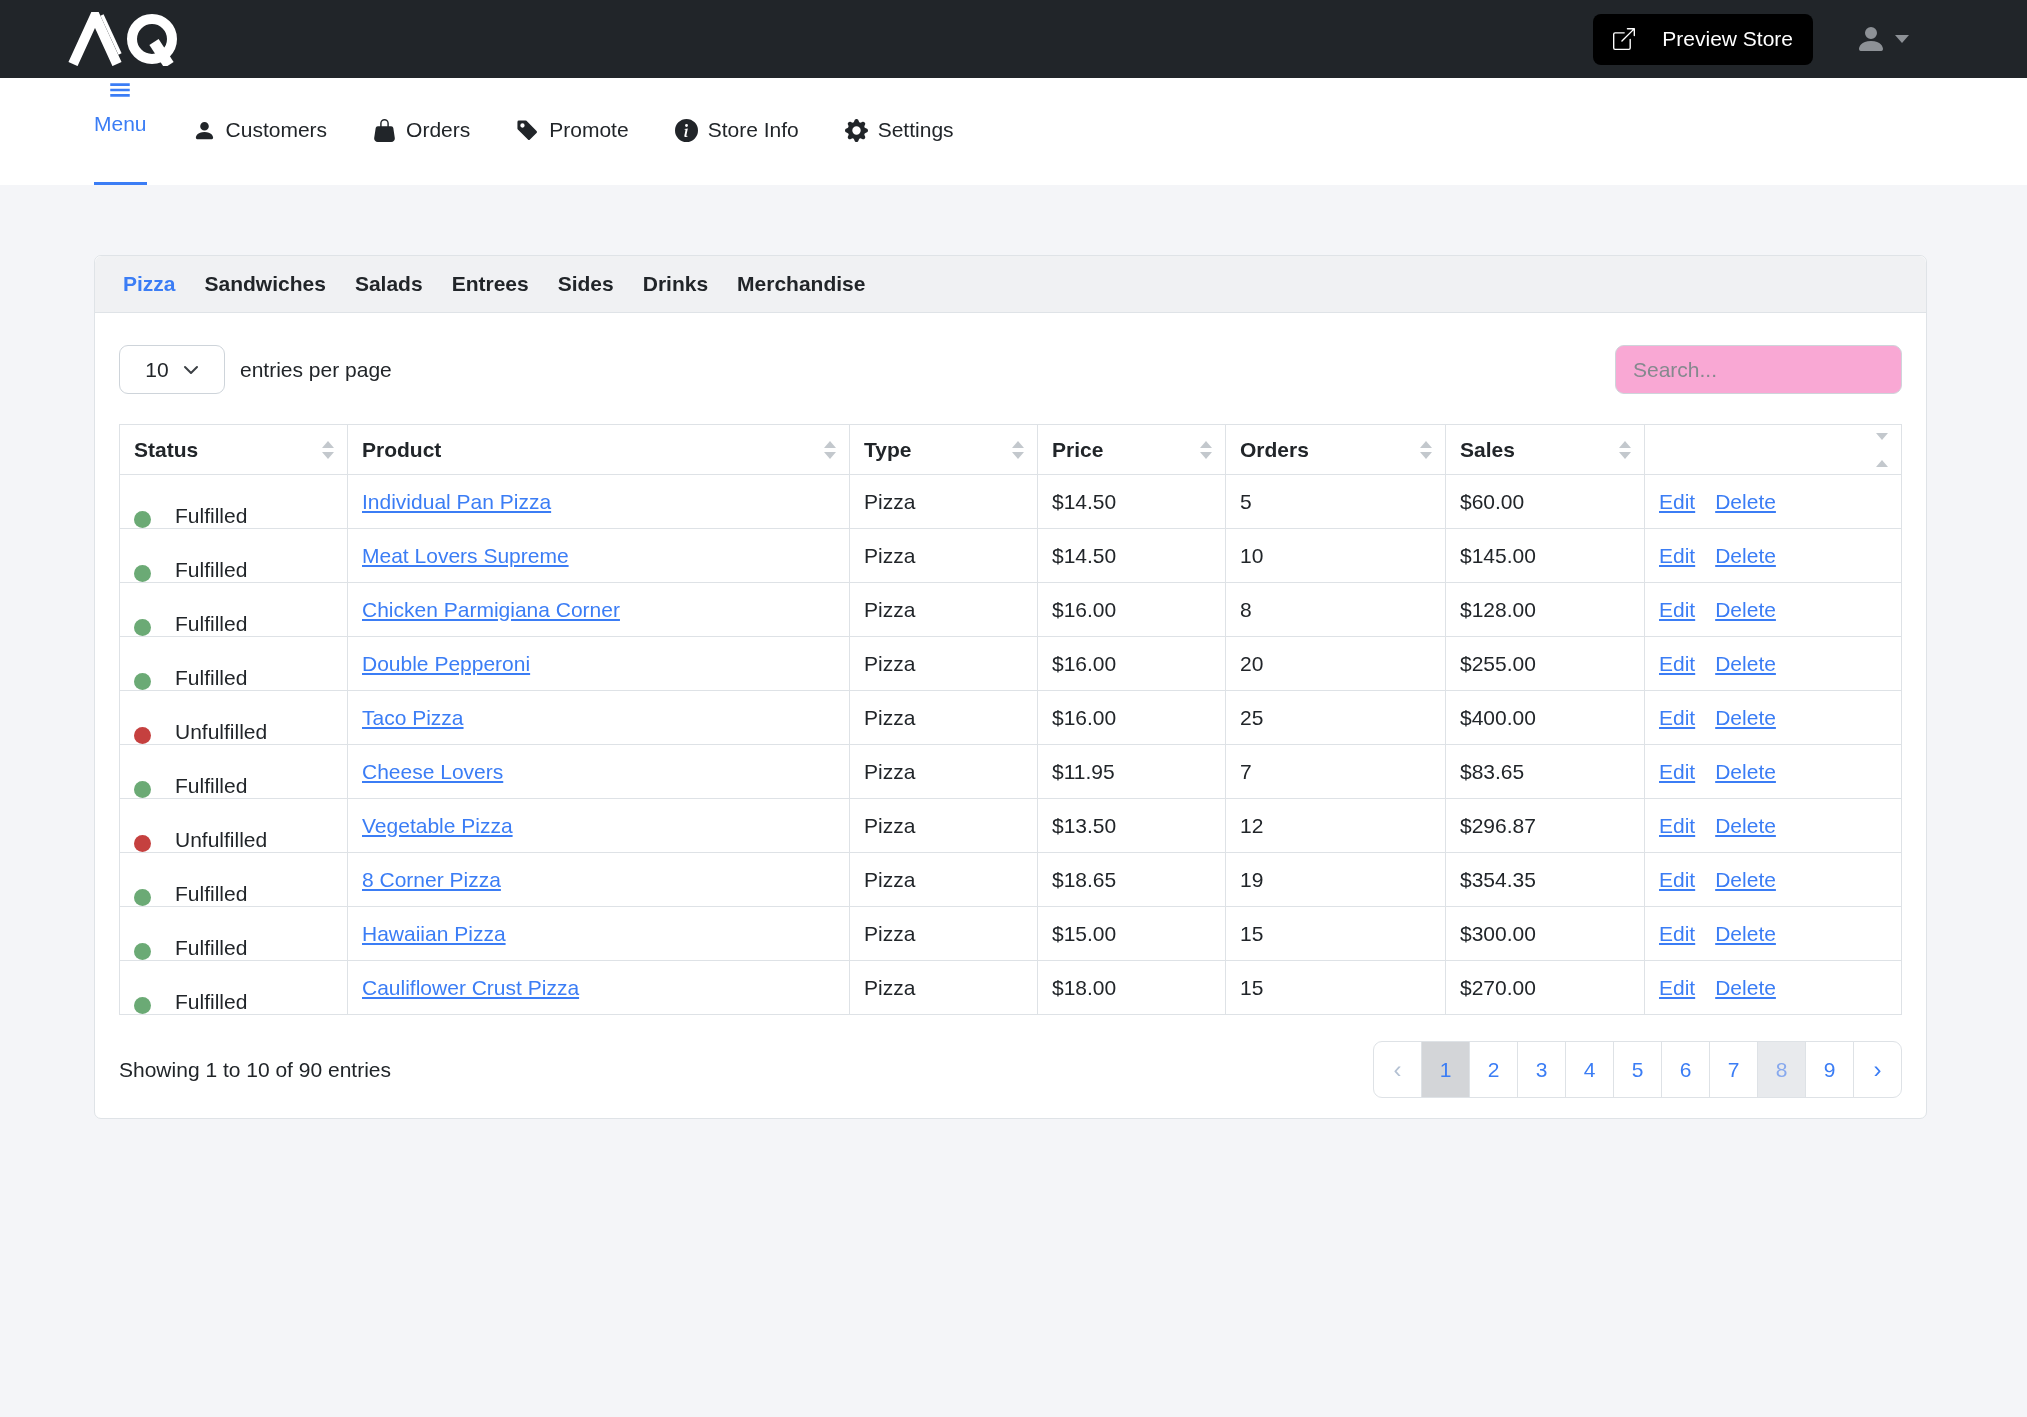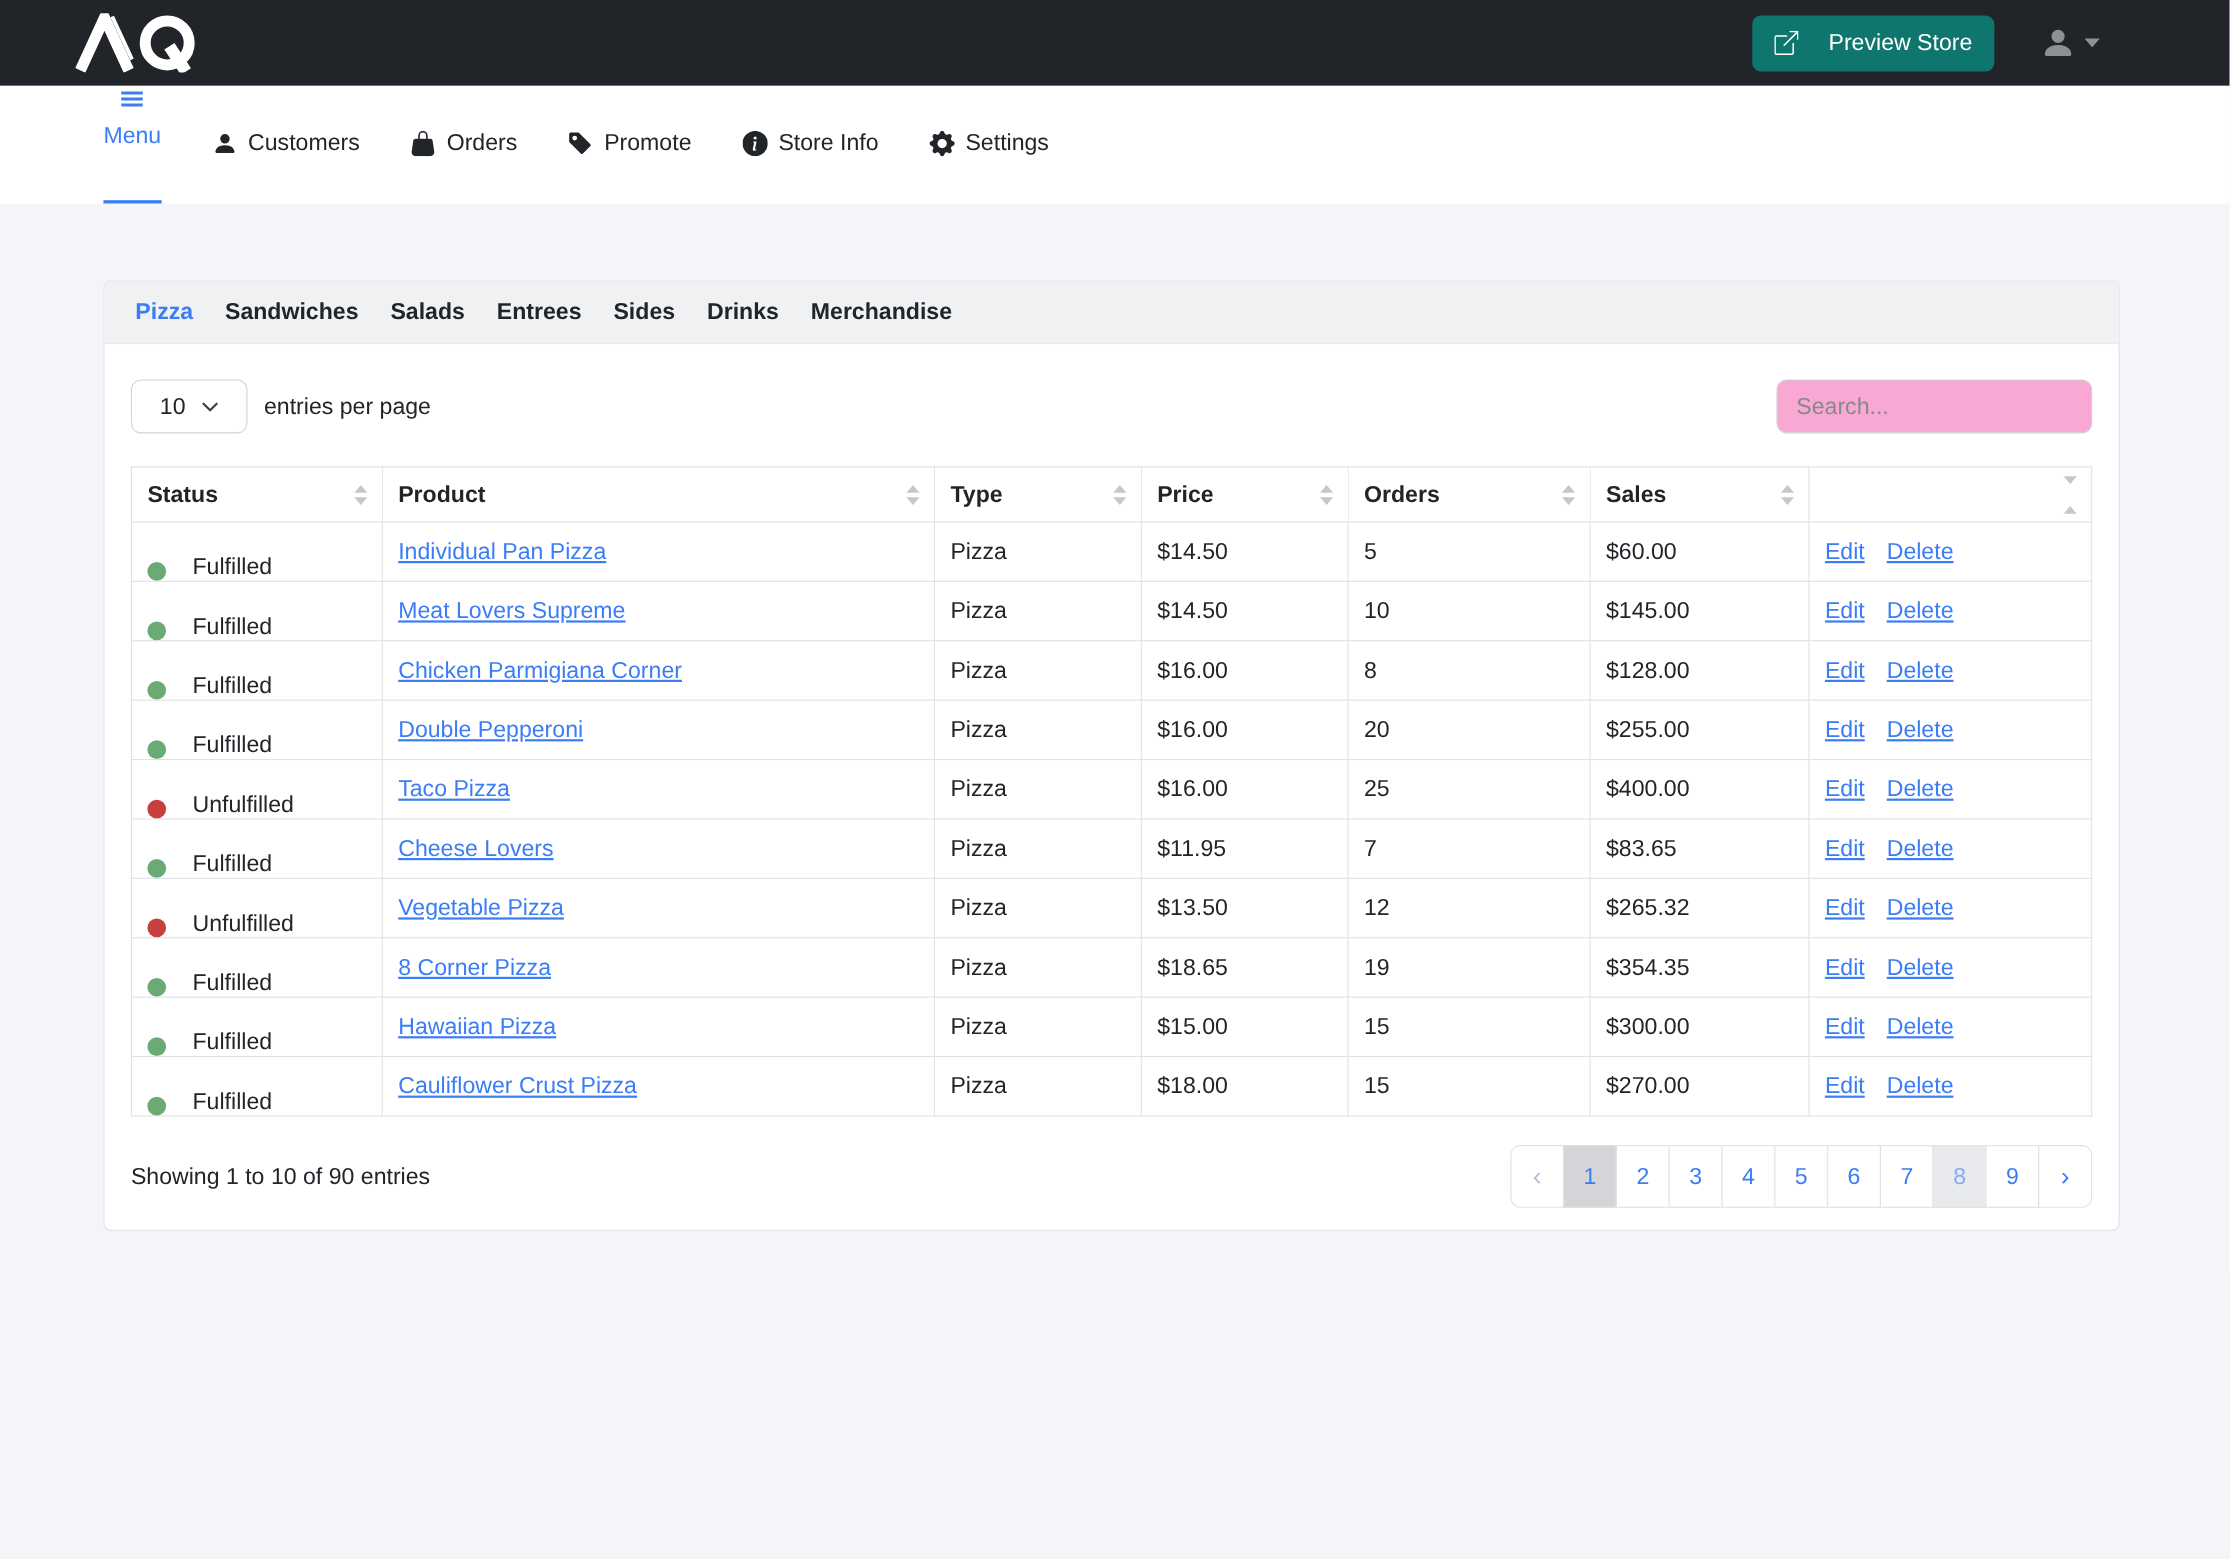--- a/index.html
+++ b/index.html
@@ -12,21 +12,21 @@
   
   .topbar {
     height:78px; background:#212529;
     display:flex; align-items:center;
     padding:0 118px 0 68px;
   }
   .logo { display:flex; align-items:center; height:100%; cursor:pointer; }
   .topbar-right { margin-left:auto; display:flex; align-items:center; gap:42px; }
   .preview-btn {
     display:flex; align-items:center; gap:27px;
-    background:#0f766e; color:#fff; border:none; border-radius:8px;
+    background:#000000; color:#fff; border:none; border-radius:8px;
     height:51px; padding:0 20px; font-size:21px; font-weight:500;
     font-family:inherit; cursor:pointer;
   }
   .account { display:flex; align-items:center; gap:8px; cursor:pointer; }
   .caret-down {
     width:0; height:0; border-left:7px solid transparent;
     border-right:7px solid transparent; border-top:8px solid #8d9196;
   }
 
   
@@ -354,21 +354,21 @@
             <td>
               <div class="status-cell">
                 <span class="dot bad"></span>
                 <span>Unfulfilled</span>
               </div>
             </td>
             <td><a class="cell-link">Vegetable Pizza</a></td>
             <td>Pizza</td>
             <td>$13.50</td>
             <td>12</td>
-            <td>$265.32</td>
+            <td>$296.87</td>
             <td><a class="cell-link action-link">Edit</a><a class="cell-link">Delete</a></td>
           </tr>
           <tr>
             <td>
               <div class="status-cell">
                 <span class="dot ok"></span>
                 <span>Fulfilled</span>
               </div>
             </td>
             <td><a class="cell-link">8 Corner Pizza</a></td>

